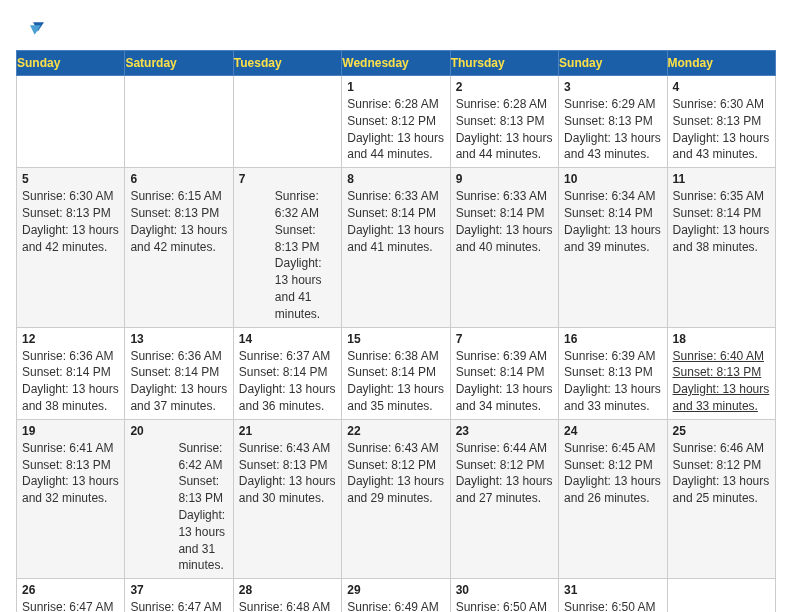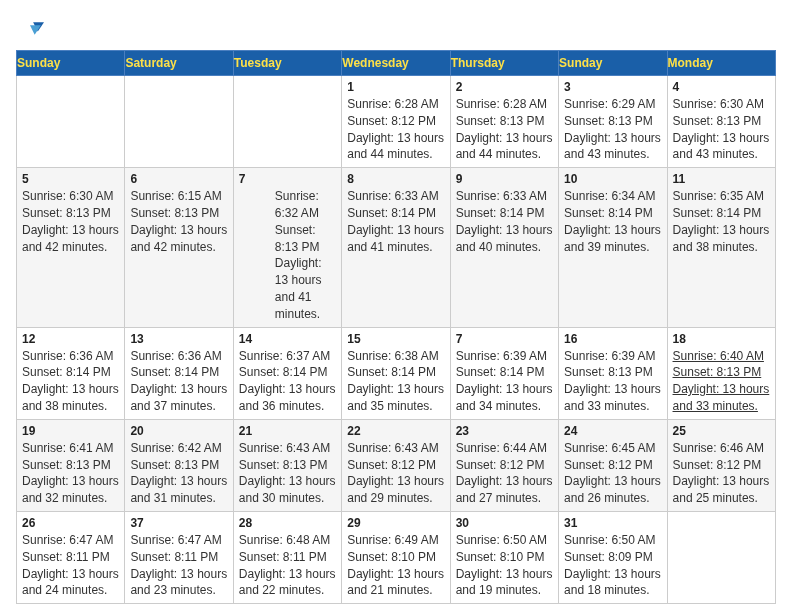--- a/index.html
+++ b/index.html
@@ -267,21 +267,21 @@
       <tr>
         <td>
           <span class="day-number">19</span>
           <div class="day-info" style="white-space: pre-line;">Sunrise: 6:41 AM
 Sunset: 8:13 PM
 Daylight: 13 hours
 and 32 minutes.</div>
         </td>
         <td>
           <span class="day-number">20</span>
-          <div class="day-info" style="white-space: pre-line;">Sunrise: 6:42 AM
+          <div class="day-info" style="white-space: pre-line; margin-left: 48px;">Sunrise: 6:42 AM
 Sunset: 8:13 PM
 Daylight: 13 hours
 and 31 minutes.</div>
         </td>
         <td>
           <span class="day-number">21</span>
           <div class="day-info" style="white-space: pre-line;">Sunrise: 6:43 AM
 Sunset: 8:13 PM
 Daylight: 13 hours
 and 30 minutes.</div>

